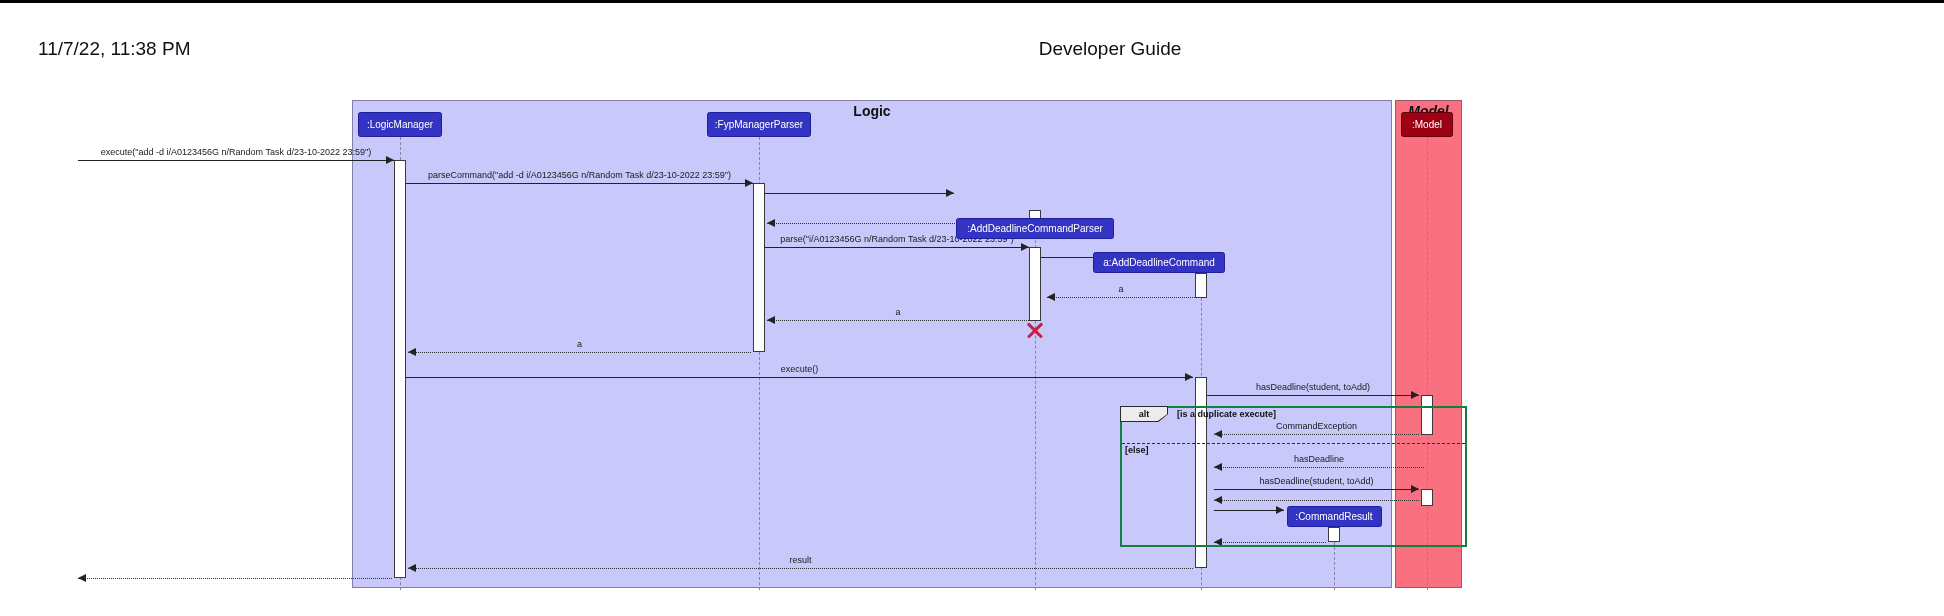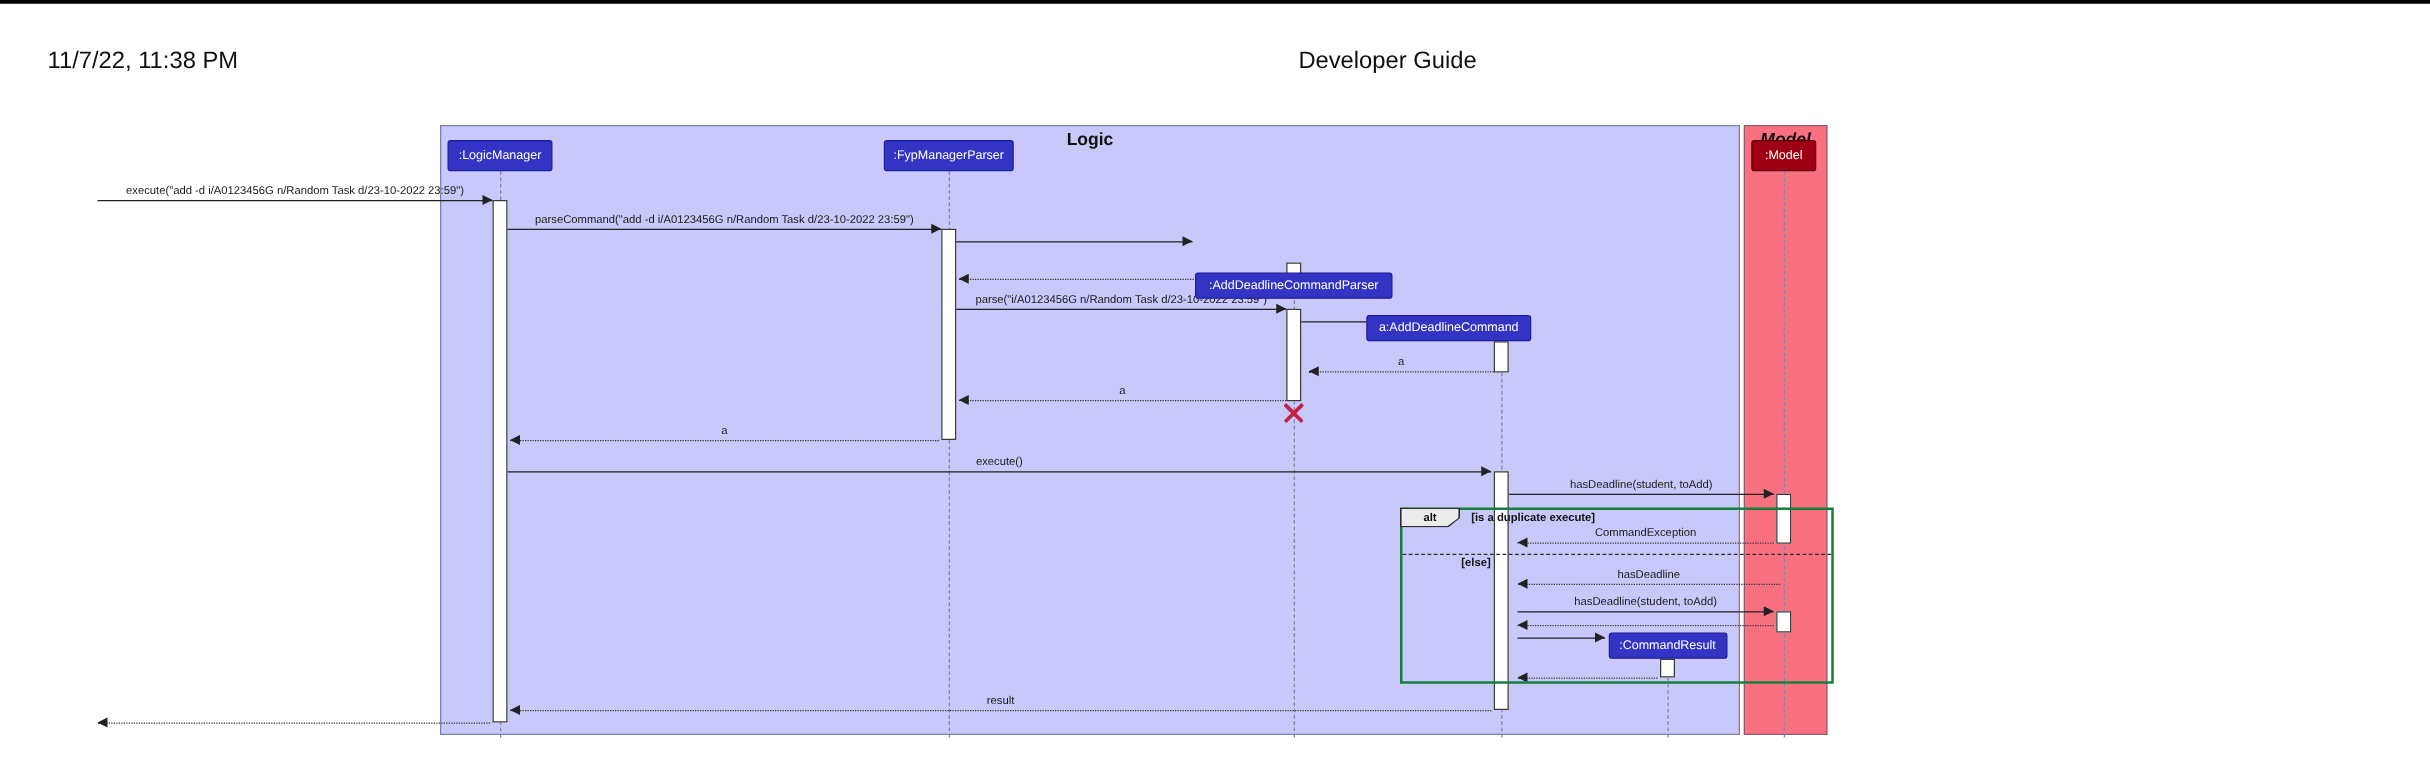--- a/index.html
+++ b/index.html
@@ -34,21 +34,21 @@
   .alt-frame{position:absolute;left:1120px;top:406px;width:347px;height:141px;
              border:2px solid #15803d;box-sizing:border-box;}
   .alt-tag{position:absolute;left:-2px;top:-2px;width:48px;height:16px;
            background:#2b2b2b;clip-path:polygon(0 0,100% 0,100% 52%,80% 100%,0 100%);}
   .alt-tag-inner{position:absolute;left:1px;top:1px;width:46px;height:14px;background:#ECECEC;
            clip-path:polygon(0 0,100% 0,100% 52%,80% 100%,0 100%);
            display:flex;align-items:center;justify-content:center;
            font-weight:bold;font-size:9px;color:#111;}
   .alt-guard{position:absolute;font-weight:bold;font-size:9px;color:#111;white-space:nowrap;}
   .alt-guard.g1{left:55px;top:1px;}
-  .alt-guard.g2{left:3px;top:37px;margin-left:44px;}
+  .alt-guard.g2{left:3px;top:37px;}
   .alt-divider{position:absolute;left:0;top:35px;width:100%;height:0;
                border-top:1px dashed #2b2b2b;}
   
   .destroy{position:absolute;width:18px;height:18px;}
   .destroy span{position:absolute;left:-1px;top:8px;width:20px;height:2.6px;
                 background:#C41F45;border-radius:1px;}
   .destroy span:nth-child(1){transform:rotate(45deg);}
   .destroy span:nth-child(2){transform:rotate(-45deg);}
 </style>
 </head>

